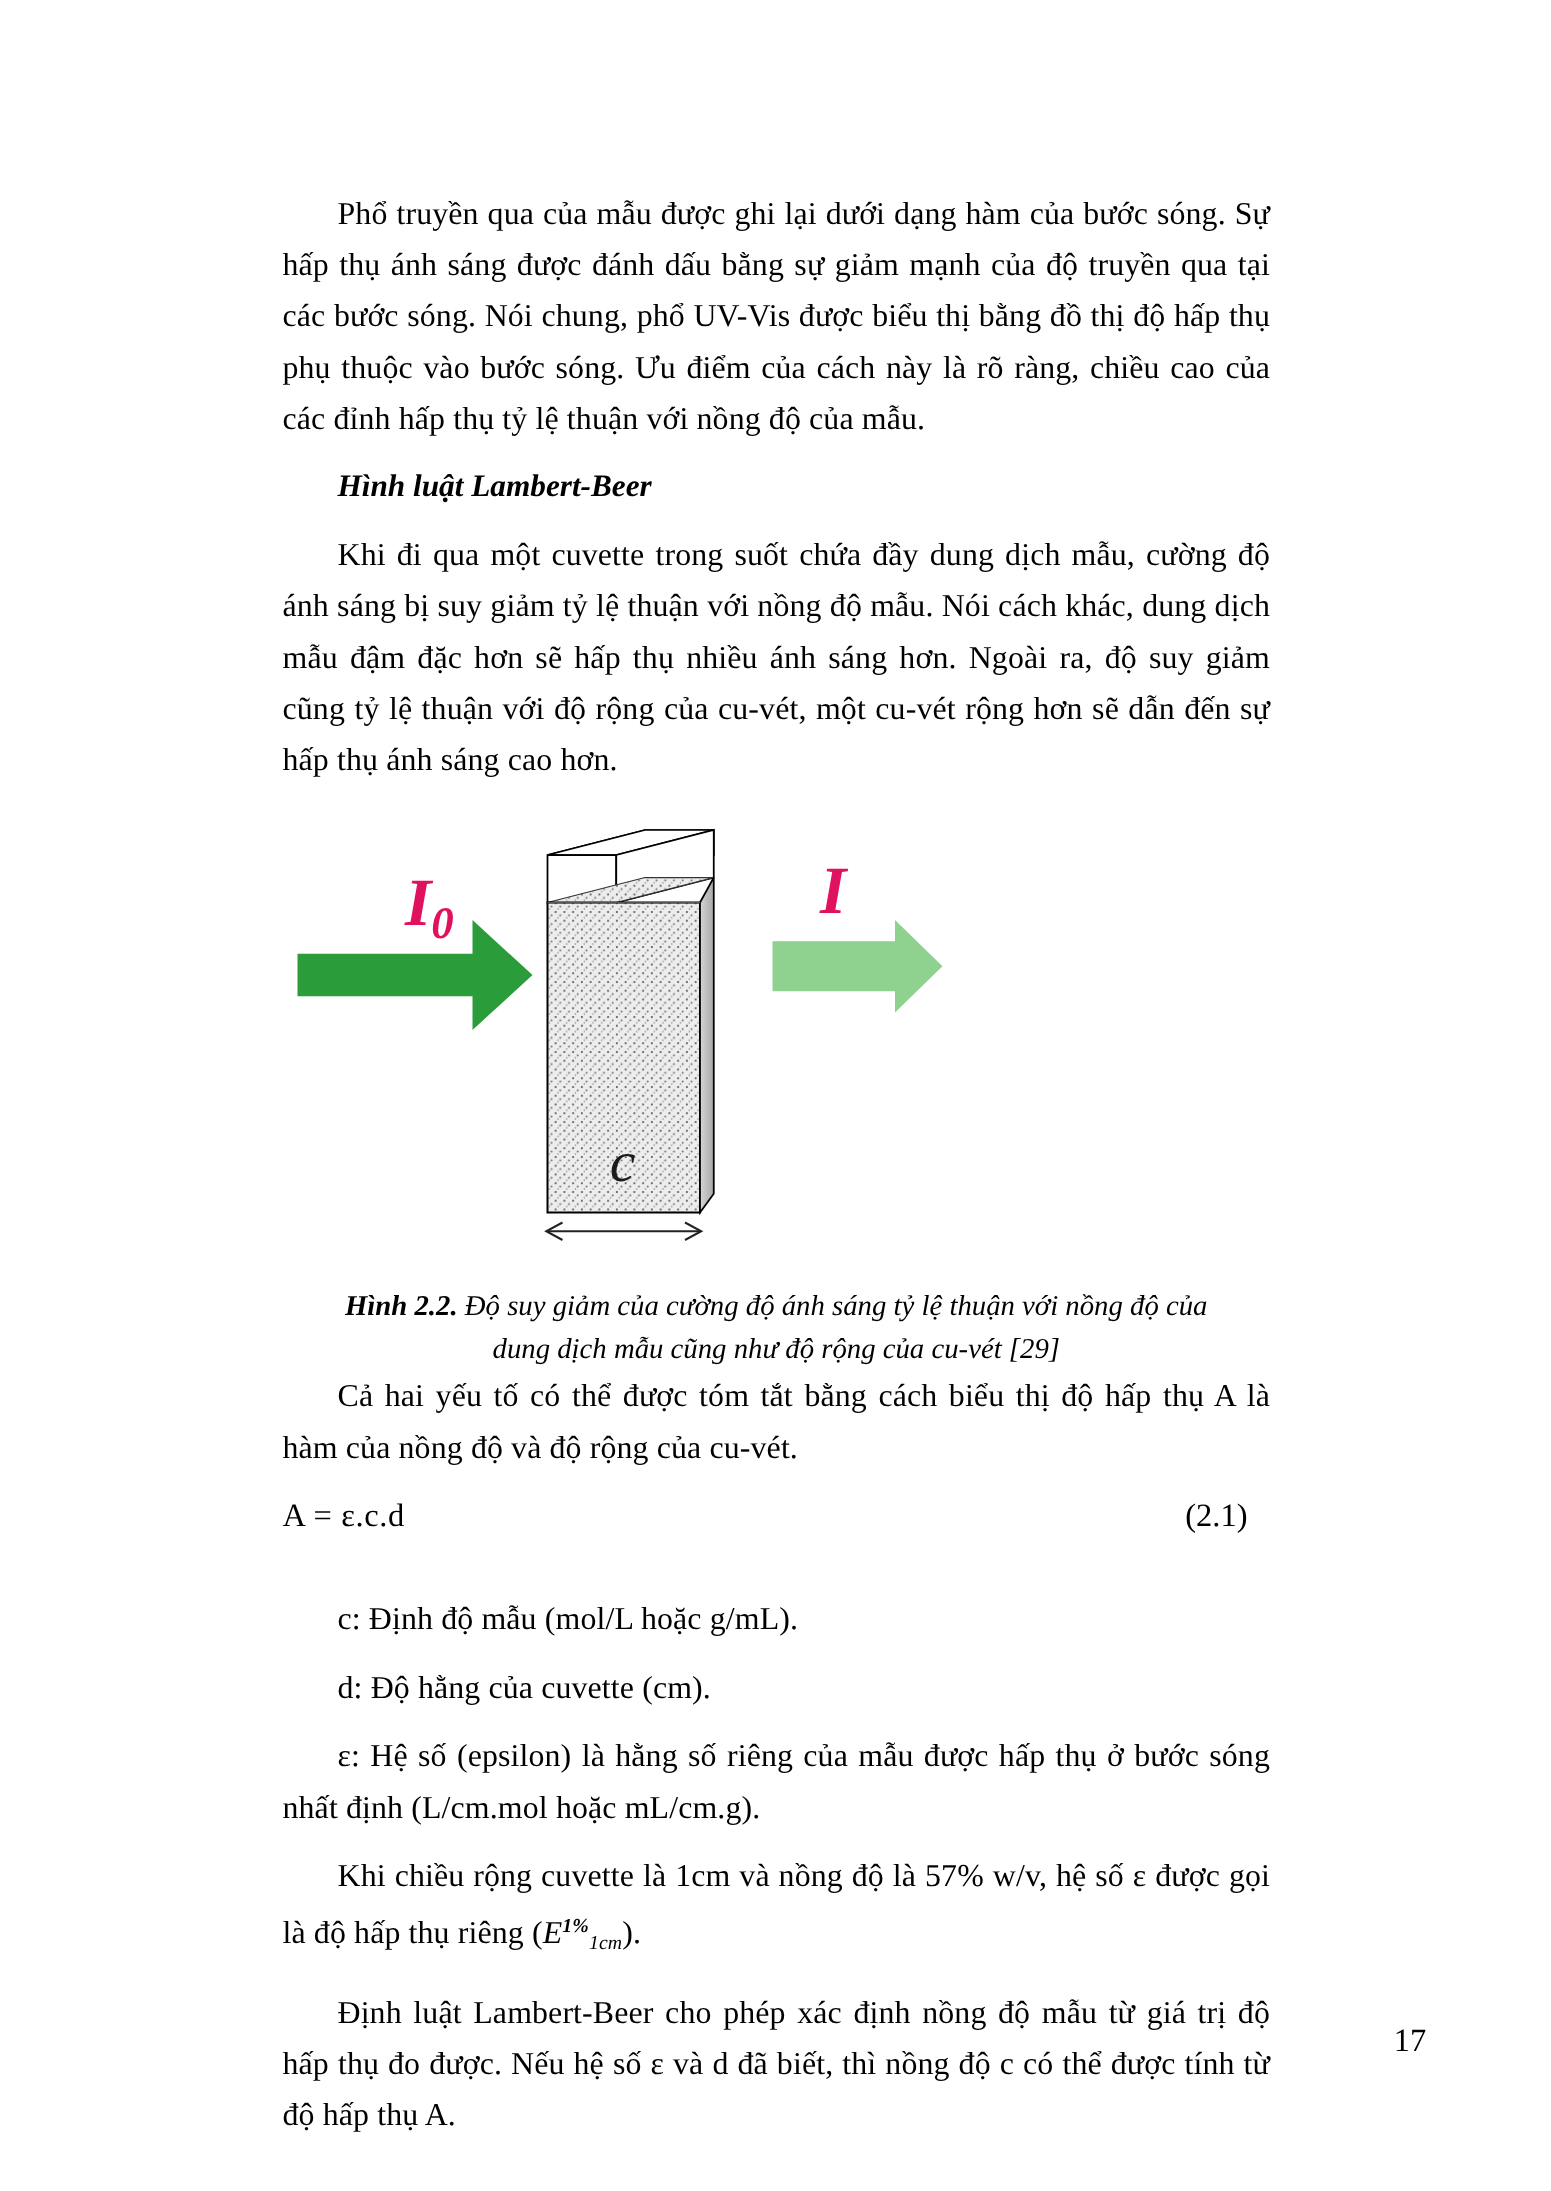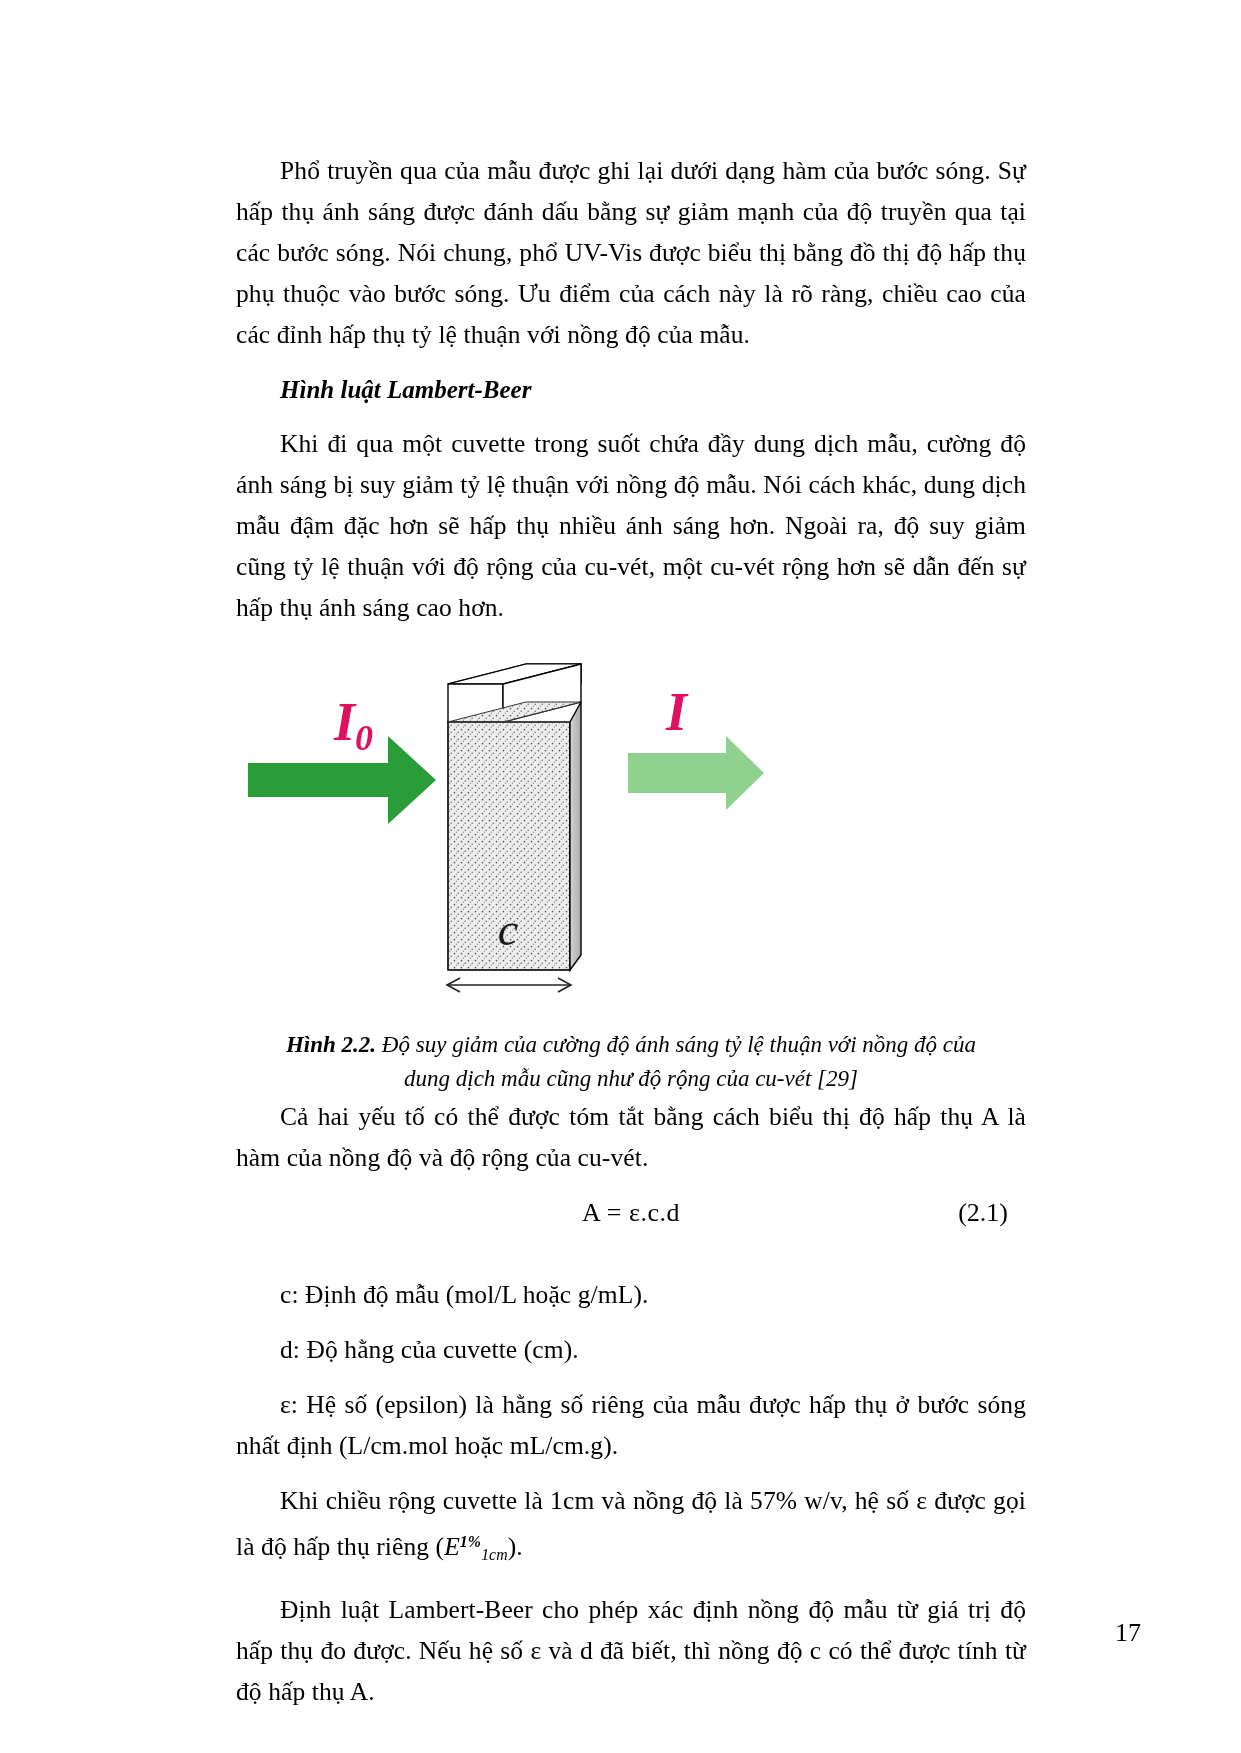--- a/index.html
+++ b/index.html
@@ -11,21 +11,21 @@
     position: relative;
     width: 1241px;
     height: 1753px;
     background: #ffffff;
     font-family: "Liberation Serif", "DejaVu Serif", serif;
     color: #000000;
     overflow: hidden;
   }
   .content {
     position: absolute;
-    left: 236px;
+    left: 226px;
     top: 150px;
     width: 790px;
   }
   p.body-para {
     margin: 0 0 0 0;
     font-size: 25.5px;
     line-height: 41px;
     text-align: justify;
     text-indent: 44px;
     letter-spacing: 0.1px;
@@ -65,21 +65,20 @@
   .equation-row {
     position: relative;
     height: 48px;
     margin-top: 20px;
     margin-bottom: 14px;
   }
   .equation-main {
     position: absolute;
     left: 0;
     right: 0;
-    text-align: center;
     font-size: 26px;
     letter-spacing: 0.5px;
   }
   .equation-num {
     position: absolute;
     right: 18px;
     top: 0;
     font-size: 26px;
   }
   .para-gap { height: 14px; }

